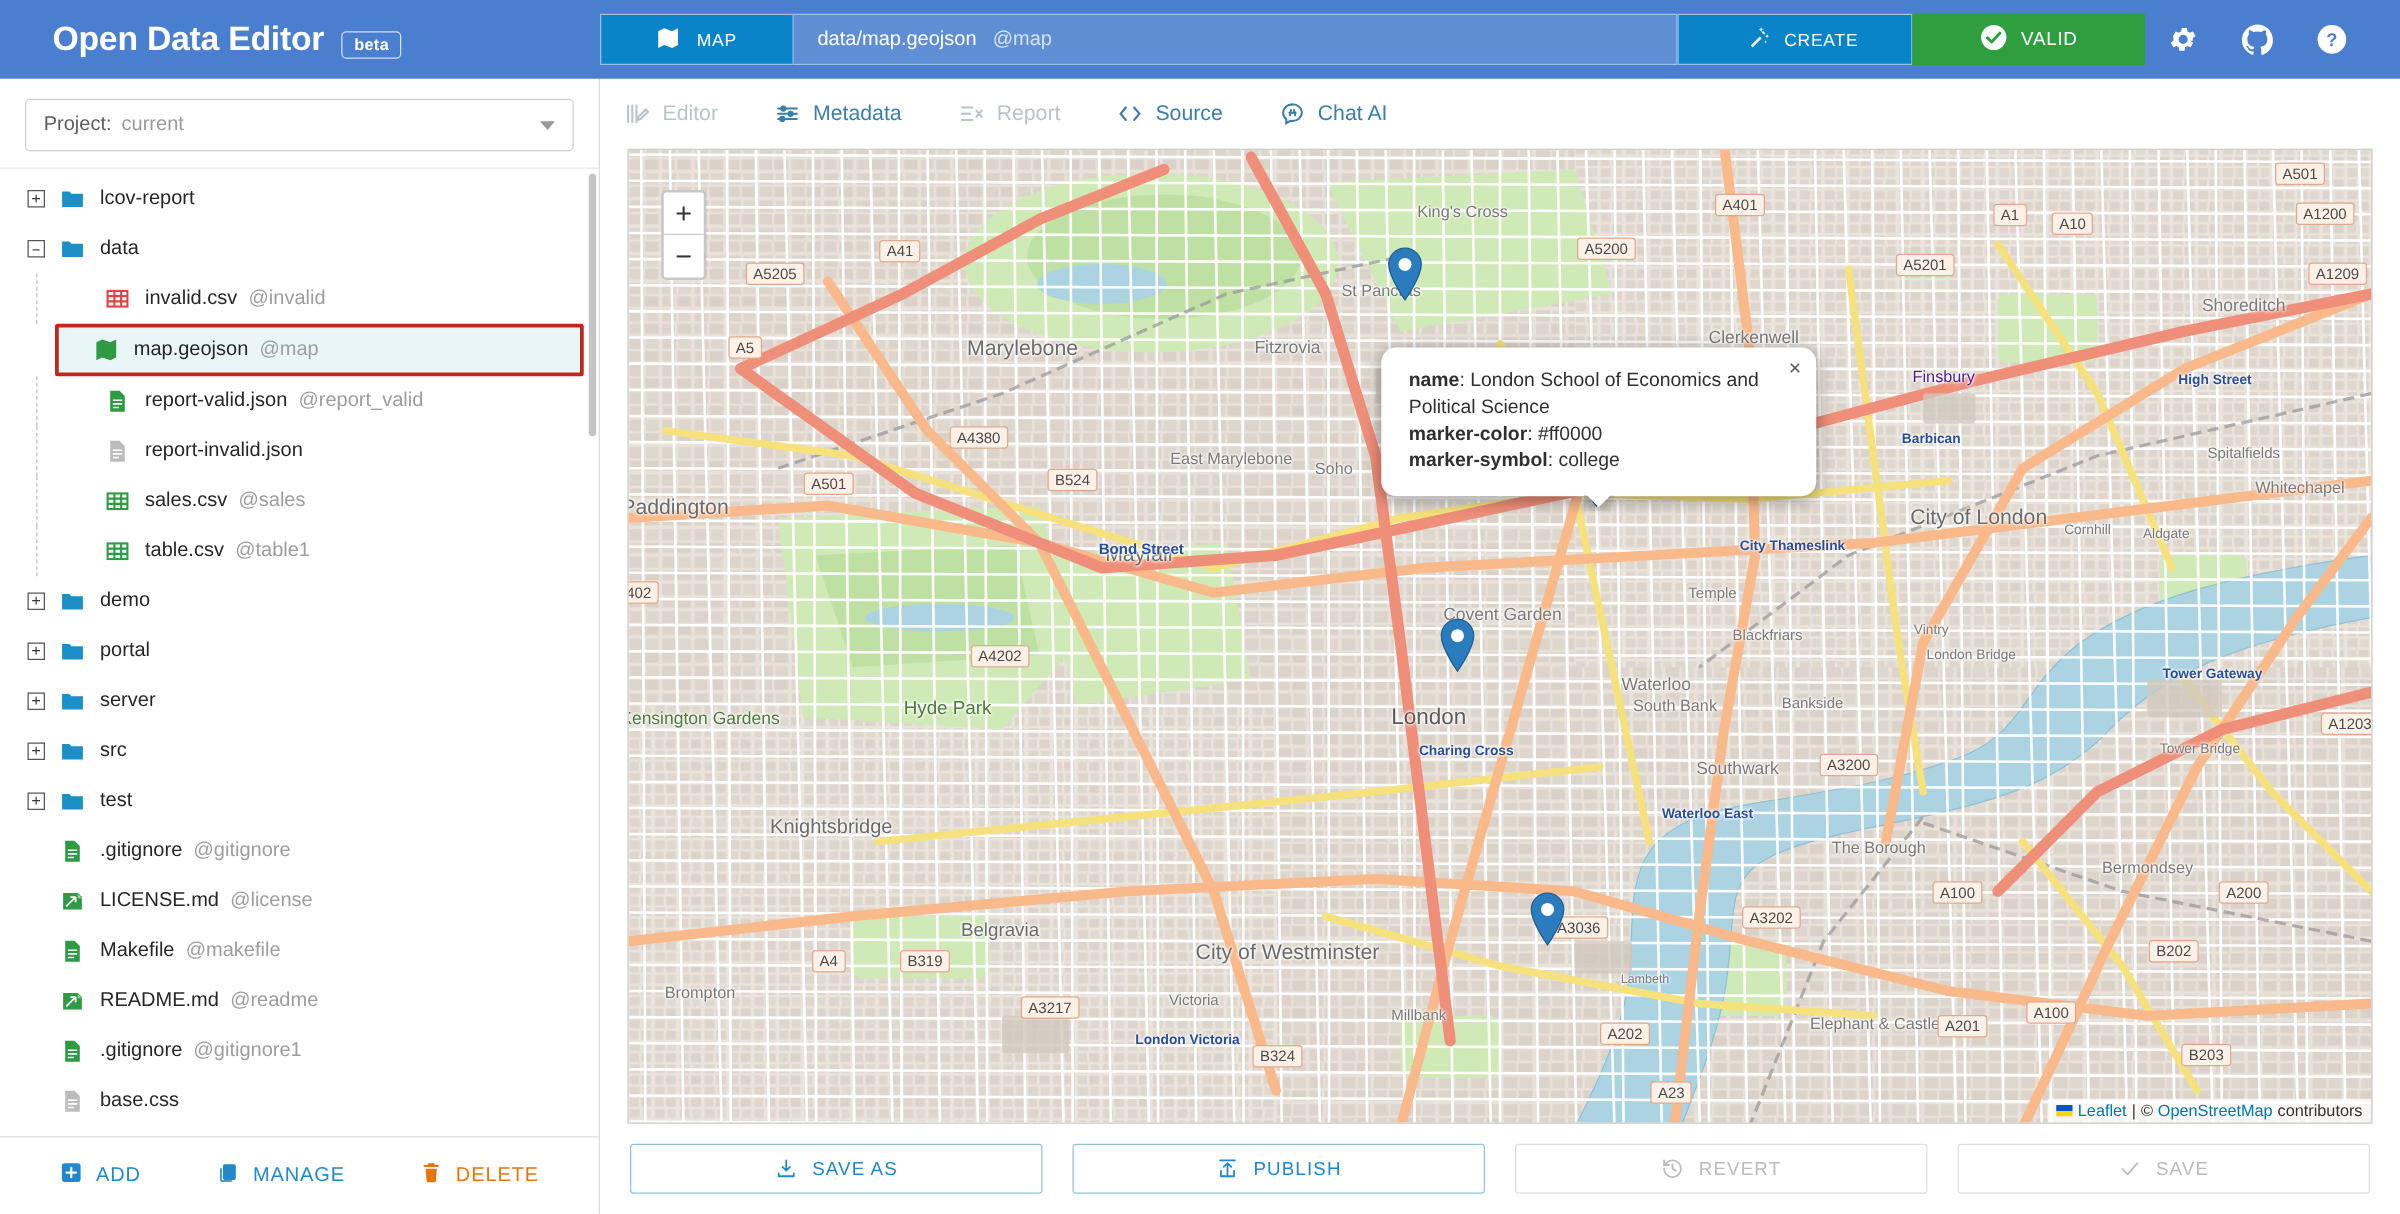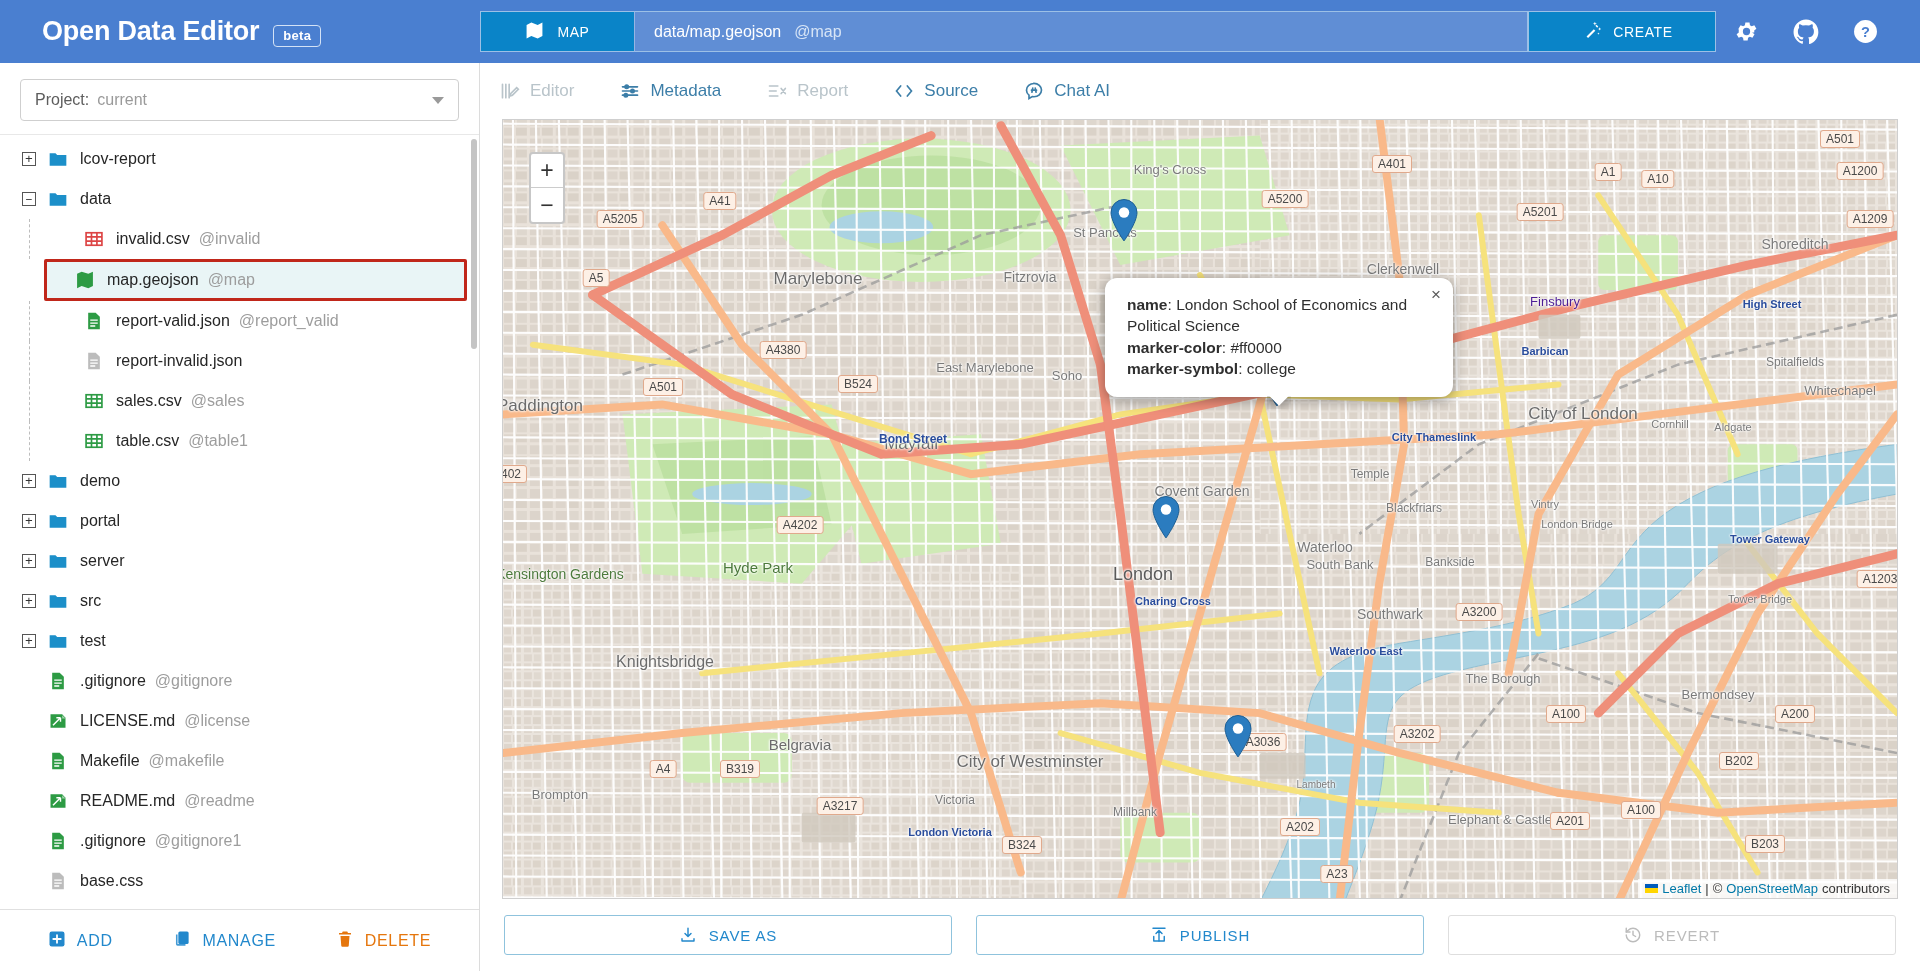--- a/index.html
+++ b/index.html
@@ -221,20 +221,29 @@
         <span>
           <svg width="19" height="19" viewBox="0 0 24 24" fill="#fff">
             <path d="M4.5 19.5l9.2-9.2 1.9 1.9-9.2 9.2z"></path>
             <path d="M15.6 6.1l2.3 2.3 1.4-1.4-2.3-2.3z"></path>
             <path d="M15 1l.8 1.9L17.7 3l-1.9.8L15 5.7l-.8-1.9L12.3 3l1.9-.1z"></path>
             <path d="M21 8l.6 1.4 1.4.6-1.4.6L21 12l-.6-1.4L19 10l1.4-.6z"></path>
             <path d="M19.5 14.5l.4 1 1 .4-1 .4-.4 1-.4-1-1-.4 1-.4z"></path>
           </svg>
         </span>
         <span>CREATE</span>
+      </div>
+      <div class="fb-valid">
+        <span>
+          <svg width="22" height="22" viewBox="0 0 24 24">
+              <circle cx="12" cy="12" r="11" fill="#fff"></circle>
+              <path d="M6.5 12.3l3.6 3.6 7.2-7.7" fill="none" stroke="#2e9e3e" stroke-width="2.6" stroke-linecap="round" stroke-linejoin="round"></path>
+            </svg>
+        </span>
+        <span>VALID</span>
       </div>
     </div>
 
     <div class="hdr-icons">
       <span>
         <svg width="25" height="25" viewBox="0 0 24 24" fill="#fff">
             <path d="M19.4 13a7.8 7.8 0 000-2l2.1-1.6-2-3.5-2.5 1a7.6 7.6 0 00-1.7-1l-.4-2.6h-4l-.4 2.6c-.6.2-1.2.6-1.7 1l-2.5-1-2 3.5L4.6 11a7.8 7.8 0 000 2l-2.1 1.6 2 3.5 2.5-1c.5.4 1.1.8 1.7 1l.4 2.6h4l.4-2.6c.6-.2 1.2-.6 1.7-1l2.5 1 2-3.5-2.3-1.6zM12 15.5a3.5 3.5 0 110-7 3.5 3.5 0 010 7z"></path>
           </svg>
       </span>
       <span>
@@ -890,16 +899,24 @@
           <div class="btn disabled">
             <span style="display: flex;">
               <svg width="18" height="18" viewBox="0 0 24 24" fill="none" stroke="currentColor" stroke-width="1.9" stroke-linecap="round" stroke-linejoin="round">
                 <path d="M3 12a9 9 0 109-9 9 9 0 00-6.4 2.7L3 8"></path>
                 <path d="M3 3v5h5"></path>
                 <path d="M12 7v5l3.5 2"></path>
               </svg>
             </span>
             <span>REVERT</span>
           </div>
+          <div class="btn disabled">
+            <span style="display: flex;">
+              <svg width="18" height="18" viewBox="0 0 24 24" fill="none" stroke="currentColor" stroke-width="1.9" stroke-linecap="round" stroke-linejoin="round">
+                <path d="M4 12.5l5.5 5.5L20 6"></path>
+              </svg>
+            </span>
+            <span>SAVE</span>
+          </div>
         </div>
     </div>
   </div>
 </div>
 
 </body></html>

